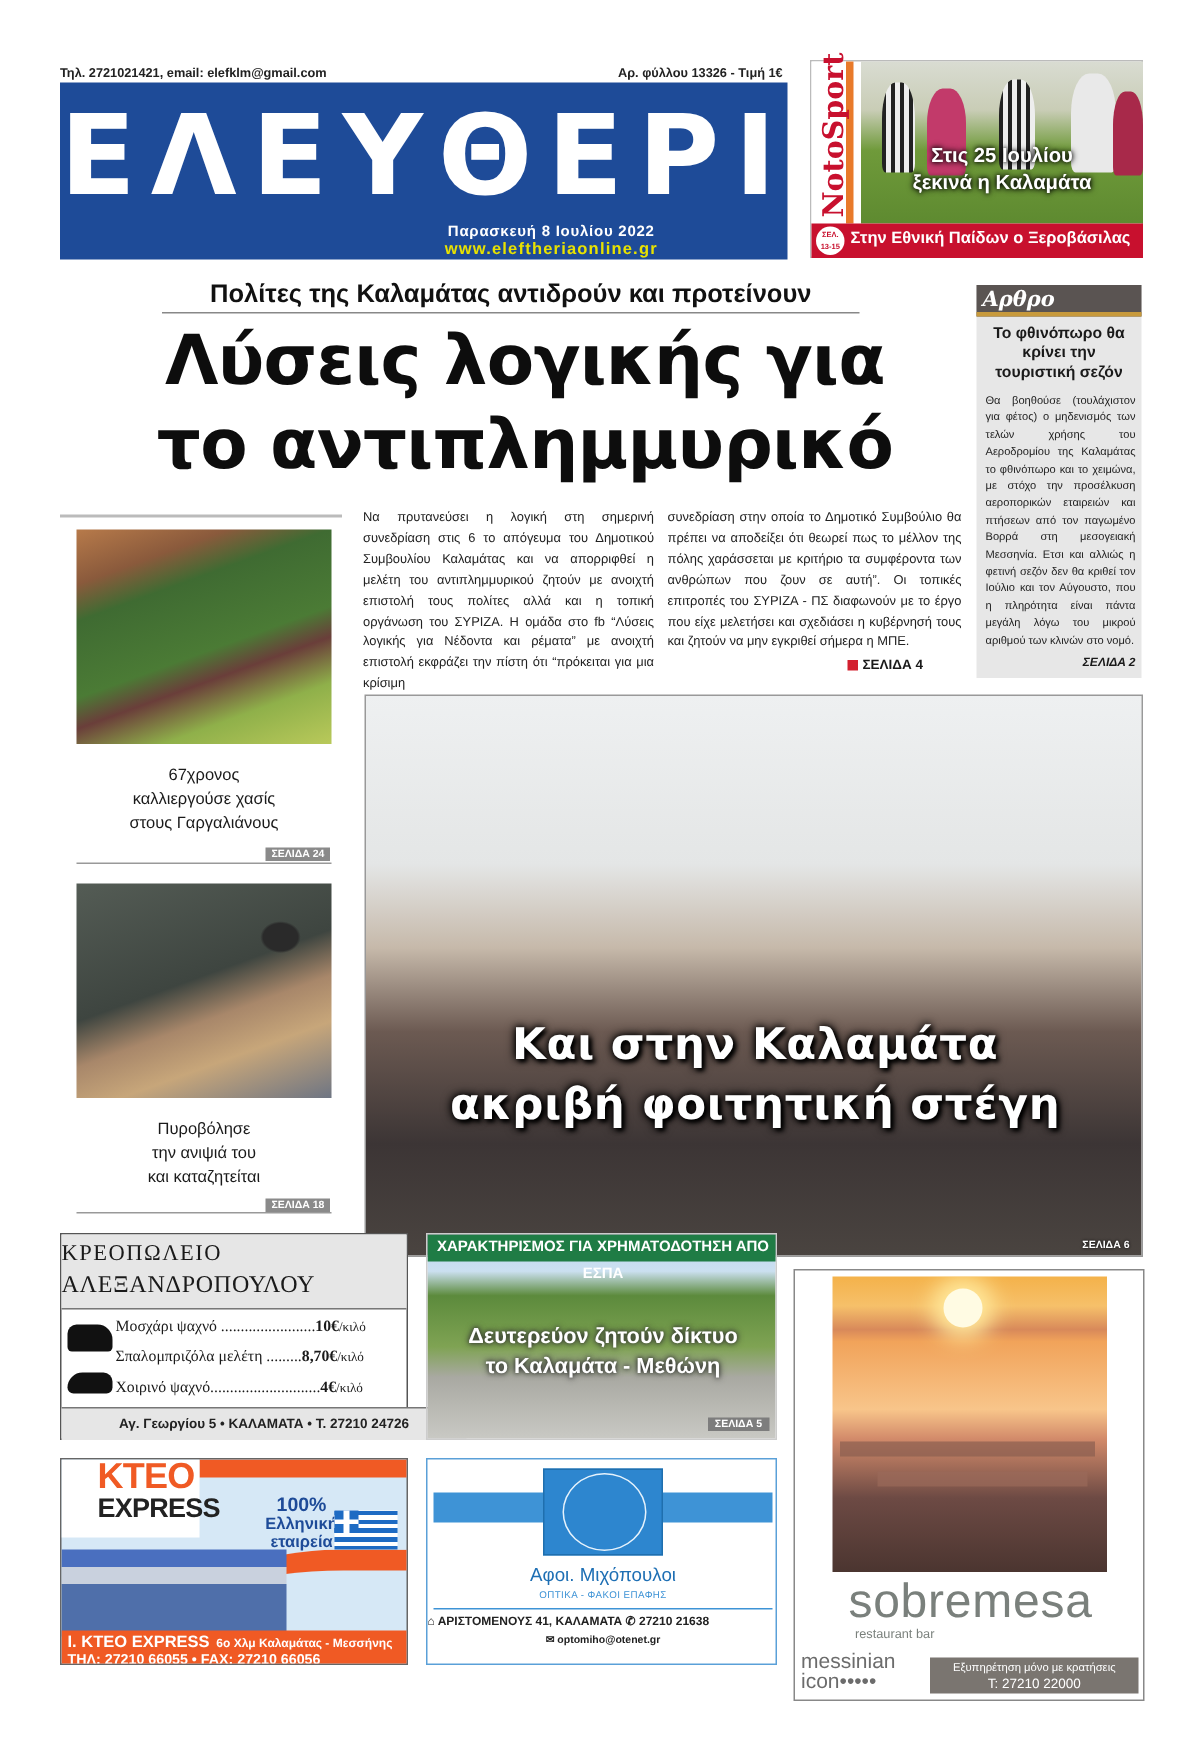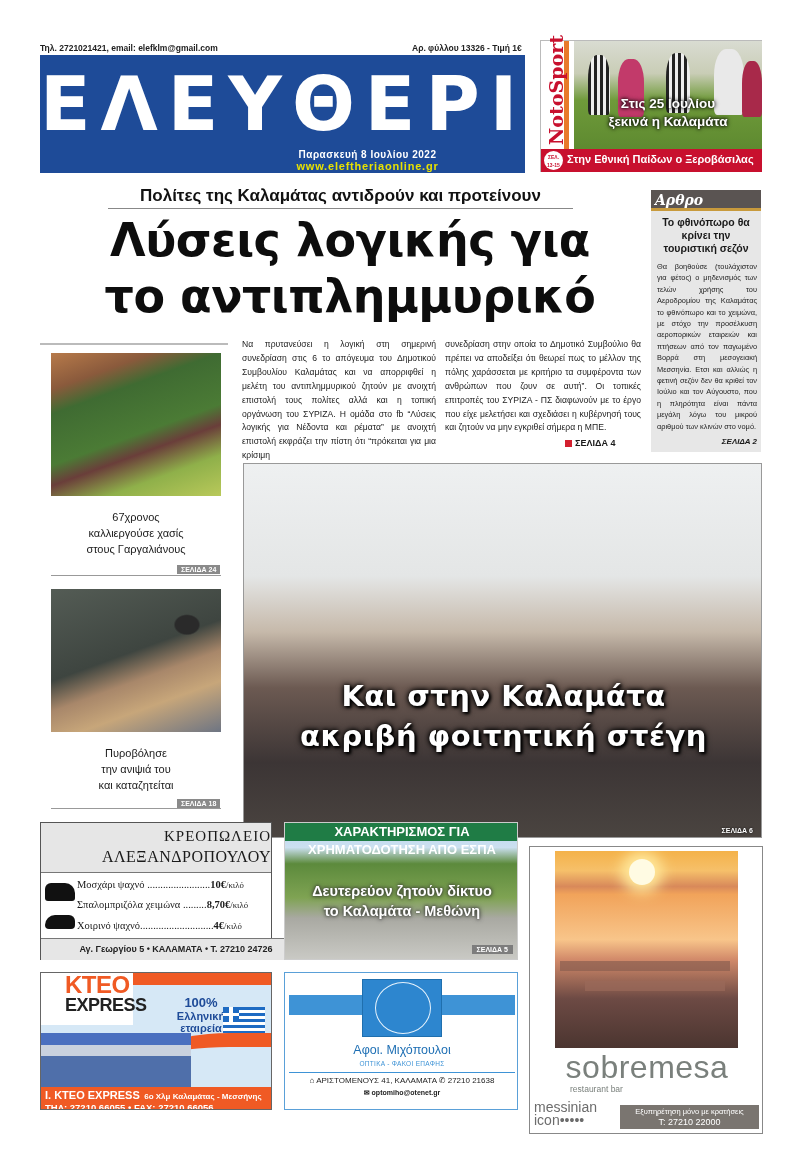--- a/index.html
+++ b/index.html
@@ -47,28 +47,28 @@
 
   
   .bigphoto { left: 243px; top: 463px; width: 519px; height: 375px; border: 1px solid #999; overflow: hidden;
     background: linear-gradient(180deg, #eef0f1 0%, #e4e6e6 30%, #c6b9aa 45%, #6c5a52 60%, #3c3535 80%, #4a4440 100%); }
   .big-title { left: 0; top: 212px; width: 519px; text-align: center; color: #fff; font-weight: bold; font-family: "DejaVu Sans", sans-serif; font-size: 29px; line-height: 40px; text-shadow: 0 0 4px #000, 0 0 7px #000, 2px 2px 3px #000; letter-spacing: 0.5px; }
   .big-ref { right: 8px; bottom: 3px; color: #fff; font-size: 7px; font-weight: bold; text-shadow: 0 0 2px #000; }
 
   
   .ad { border: 1px solid #555; }
   .butcher { left: 40px; top: 822px; width: 232px; height: 138px; background: #fff; }
-  .butcher-head { left: 0; top: 0; width: 230px; height: 50px; background: #e6e6e6; border-bottom: 1px solid #777; text-align: right; font-family: "Liberation Serif", serif; }
+  .butcher-head { left: 0; top: 0; width: 230px; height: 50px; background: #e6e6e6; border-bottom: 1px solid #777; text-align: left; font-family: "Liberation Serif", serif; }
   .butcher-l1 { font-size: 15px; letter-spacing: 1px; line-height: 20px; padding-top: 3px; }
   .butcher-l2 { font-size: 16px; font-weight: 400; letter-spacing: 0.5px; line-height: 22px; }
   .price-row { left: 36px; width: 194px; font-family: "Liberation Serif", serif; font-size: 10.5px; white-space: nowrap; }
   .butcher-foot { left: 0; top: 115px; width: 270px; height: 22px; background: #e6e6e6; border-top: 1px solid #777; text-align: center; font-size: 9px; font-weight: bold; line-height: 21px; color: #222; }
 
   .road { left: 284px; top: 822px; width: 234px; height: 138px; border: 1px solid #ccc; overflow: hidden; background: linear-gradient(180deg, #bcd6ef 0%, #cbe0f0 18%, #5c8a3c 30%, #7fa353 55%, #a9a9a2 70%, #c9c9c4 100%); }
-  .road-bar { left: 0; top: 0; width: 234px; height: 18px; background: #1f7c45; color: #fff; font-size: 13px; font-weight: bold; text-align: center; line-height: 18px; }
+  .road-bar { left: 0; top: 0; width: 234px; height: 18px; background: #1f7c45; color: #fff; font-size: 10px; font-weight: bold; text-align: center; line-height: 18px; }
   .road-title { left: 0; top: 58px; width: 234px; text-align: center; color: #fff; font-size: 14.5px; font-weight: bold; line-height: 20px; text-shadow: 0 0 3px #333, 0 0 5px #333; }
   .road-ref { right: 4px; bottom: 5px; background: #7d7d7d; color: #fff; font-size: 7px; font-weight: bold; padding: 1px 5px; }
 
   .kteo { left: 40px; top: 972px; width: 232px; height: 138px; background: #d6e8f6; overflow: hidden; border: 1px solid #666; }
   .kteo-logo { left: 0; top: 0; width: 92px; height: 52px; background: #fff; }
   .kteo-stripe { left: 92px; top: 0; width: 140px; height: 12px; background: #f05a24; }
   .kteo-name1 { left: 24px; top: -2px; color: #f05a24; font-size: 24px; font-weight: bold; letter-spacing: -0.5px; }
   .kteo-name2 { left: 24px; top: 22px; color: #222; font-size: 18px; font-weight: bold; letter-spacing: -0.5px; }
   .kteo-100 { left: 128px; top: 22px; width: 64px; text-align: center; color: #1e4b98; font-size: 11px; font-weight: bold; line-height: 12px; }
   .flag { left: 182px; top: 34px; width: 42px; height: 26px; background: repeating-linear-gradient(180deg, #1e6bc3 0 3px, #fff 3px 6px); }
@@ -79,21 +79,21 @@
   .kteo-swoosh { left: 80px; top: 60px; width: 180px; height: 80px; border-radius: 60% 0 0 0; border-top: 14px solid #f05a24; }
   .kteo-foot { left: 0; top: 114px; width: 232px; height: 24px; background: #f05a24; color: #fff; font-weight: bold; line-height: 11px; padding-left: 4px; padding-top: 1px; }
 
   .optics { left: 284px; top: 972px; width: 234px; height: 138px; border: 1px solid #5aa0d8; background: #fff; }
   .opt-band { left: 4px; top: 22px; width: 226px; height: 20px; background: #3e93d6; }
   .opt-logo { left: 77px; top: 6px; width: 80px; height: 58px; background: #2d86cf; border: 1px solid #1f6fae; }
   .opt-v { left: 12px; top: 2px; width: 56px; height: 52px; border: 1px solid #e5f2fc; border-radius: 50%; }
   .opt-name { left: 0; top: 70px; width: 234px; text-align: center; color: #1e6fb4; font-size: 12.5px; }
   .opt-sub { left: 0; top: 87px; width: 234px; text-align: center; color: #3e93d6; font-size: 6.5px; letter-spacing: 0.3px; }
   .opt-line { left: 4px; top: 99px; width: 226px; height: 1px; background: #3e93d6; }
-  .opt-addr { left: 0; top: 103px; width: 234px; text-align: center; font-size: 8px; font-weight: normal; color: #222; }
+  .opt-addr { left: 0; top: 103px; width: 234px; font-size: 8px; font-weight: bold; color: #222; }
   .opt-mail { left: 0; top: 116px; width: 234px; text-align: center; font-size: 7px; font-weight: bold; color: #222; }
 
   .sobre { left: 529px; top: 822px; width: 234px; height: 288px; border: 1px solid #888; background: #fff; margin-top: 24px; }
   .sobre-photo { left: 25px; top: 4px; width: 183px; height: 197px; overflow: hidden;
     background: linear-gradient(180deg, #f4b24a 0%, #f6c06a 10%, #d8895a 18%, #f1a35a 22%, #f8c58a 45%, #d28a6a 55%, #6d4a44 75%, #4b3530 100%); }
   .sun { left: 74px; top: 8px; width: 26px; height: 26px; border-radius: 50%; background: #fffbe3; box-shadow: 0 0 14px 8px #ffe89a; }
   .sobre-name { left: 0; top: 202px; width: 234px; text-align: center; color: #7a807c; font-size: 32px; line-height: 36px; letter-spacing: 0.5px; }
   .sobre-sub { left: 40px; top: 237px; color: #7a807c; font-size: 8.5px; }
   .messinian { left: 4px; top: 254px; color: #6c6c6c; font-size: 14px; line-height: 13px; }
   .sobre-box { left: 90px; top: 258px; width: 139px; height: 24px; background: #7a7570; color: #fff; font-size: 7.5px; text-align: center; line-height: 11px; padding-top: 1px; }
@@ -181,21 +181,21 @@
 </div>
 
 <div class="abs ad butcher">
   <div class="abs butcher-head">
     <div class="butcher-l1">ΚΡΕΟΠΩΛΕΙΟ</div>
     <div class="butcher-l2">ΑΛΕΞΑΝΔΡΟΠΟΥΛΟΥ</div>
   </div>
   <div class="abs" style="left:4px;top:60px;width:30px;height:18px;background:#111;border-radius:6px 10px 3px 3px;"></div>
   <div class="abs" style="left:4px;top:92px;width:30px;height:14px;background:#111;border-radius:10px 6px 4px 4px;"></div>
   <div class="abs price-row" style="top:56px;"><span>Μοσχάρι ψαχνό ........................</span><b>10€</b><small>/κιλό</small></div>
-  <div class="abs price-row" style="top:76px;"><span>Σπαλομπριζόλα χειμώνα .........</span><b>8,70€</b><small>/κιλό</small></div>
+  <div class="abs price-row" style="top:76px;"><span>Σπαλομπριζόλα μελέτη .........</span><b>8,70€</b><small>/κιλό</small></div>
   <div class="abs price-row" style="top:97px;"><span>Χοιρινό ψαχνό............................</span><b>4€</b><small>/κιλό</small></div>
   <div class="abs butcher-foot">Αγ. Γεωργίου 5 • ΚΑΛΑΜΑΤΑ • Τ. 27210 24726</div>
 </div>
 
 <div class="abs road">
   <div class="abs road-bar">ΧΑΡΑΚΤΗΡΙΣΜΟΣ ΓΙΑ ΧΡΗΜΑΤΟΔΟΤΗΣΗ ΑΠΟ ΕΣΠΑ</div>
   <div class="abs road-title">
     <div>Δευτερεύον ζητούν δίκτυο</div>
     <div>το Καλαμάτα - Μεθώνη</div>
   </div>

